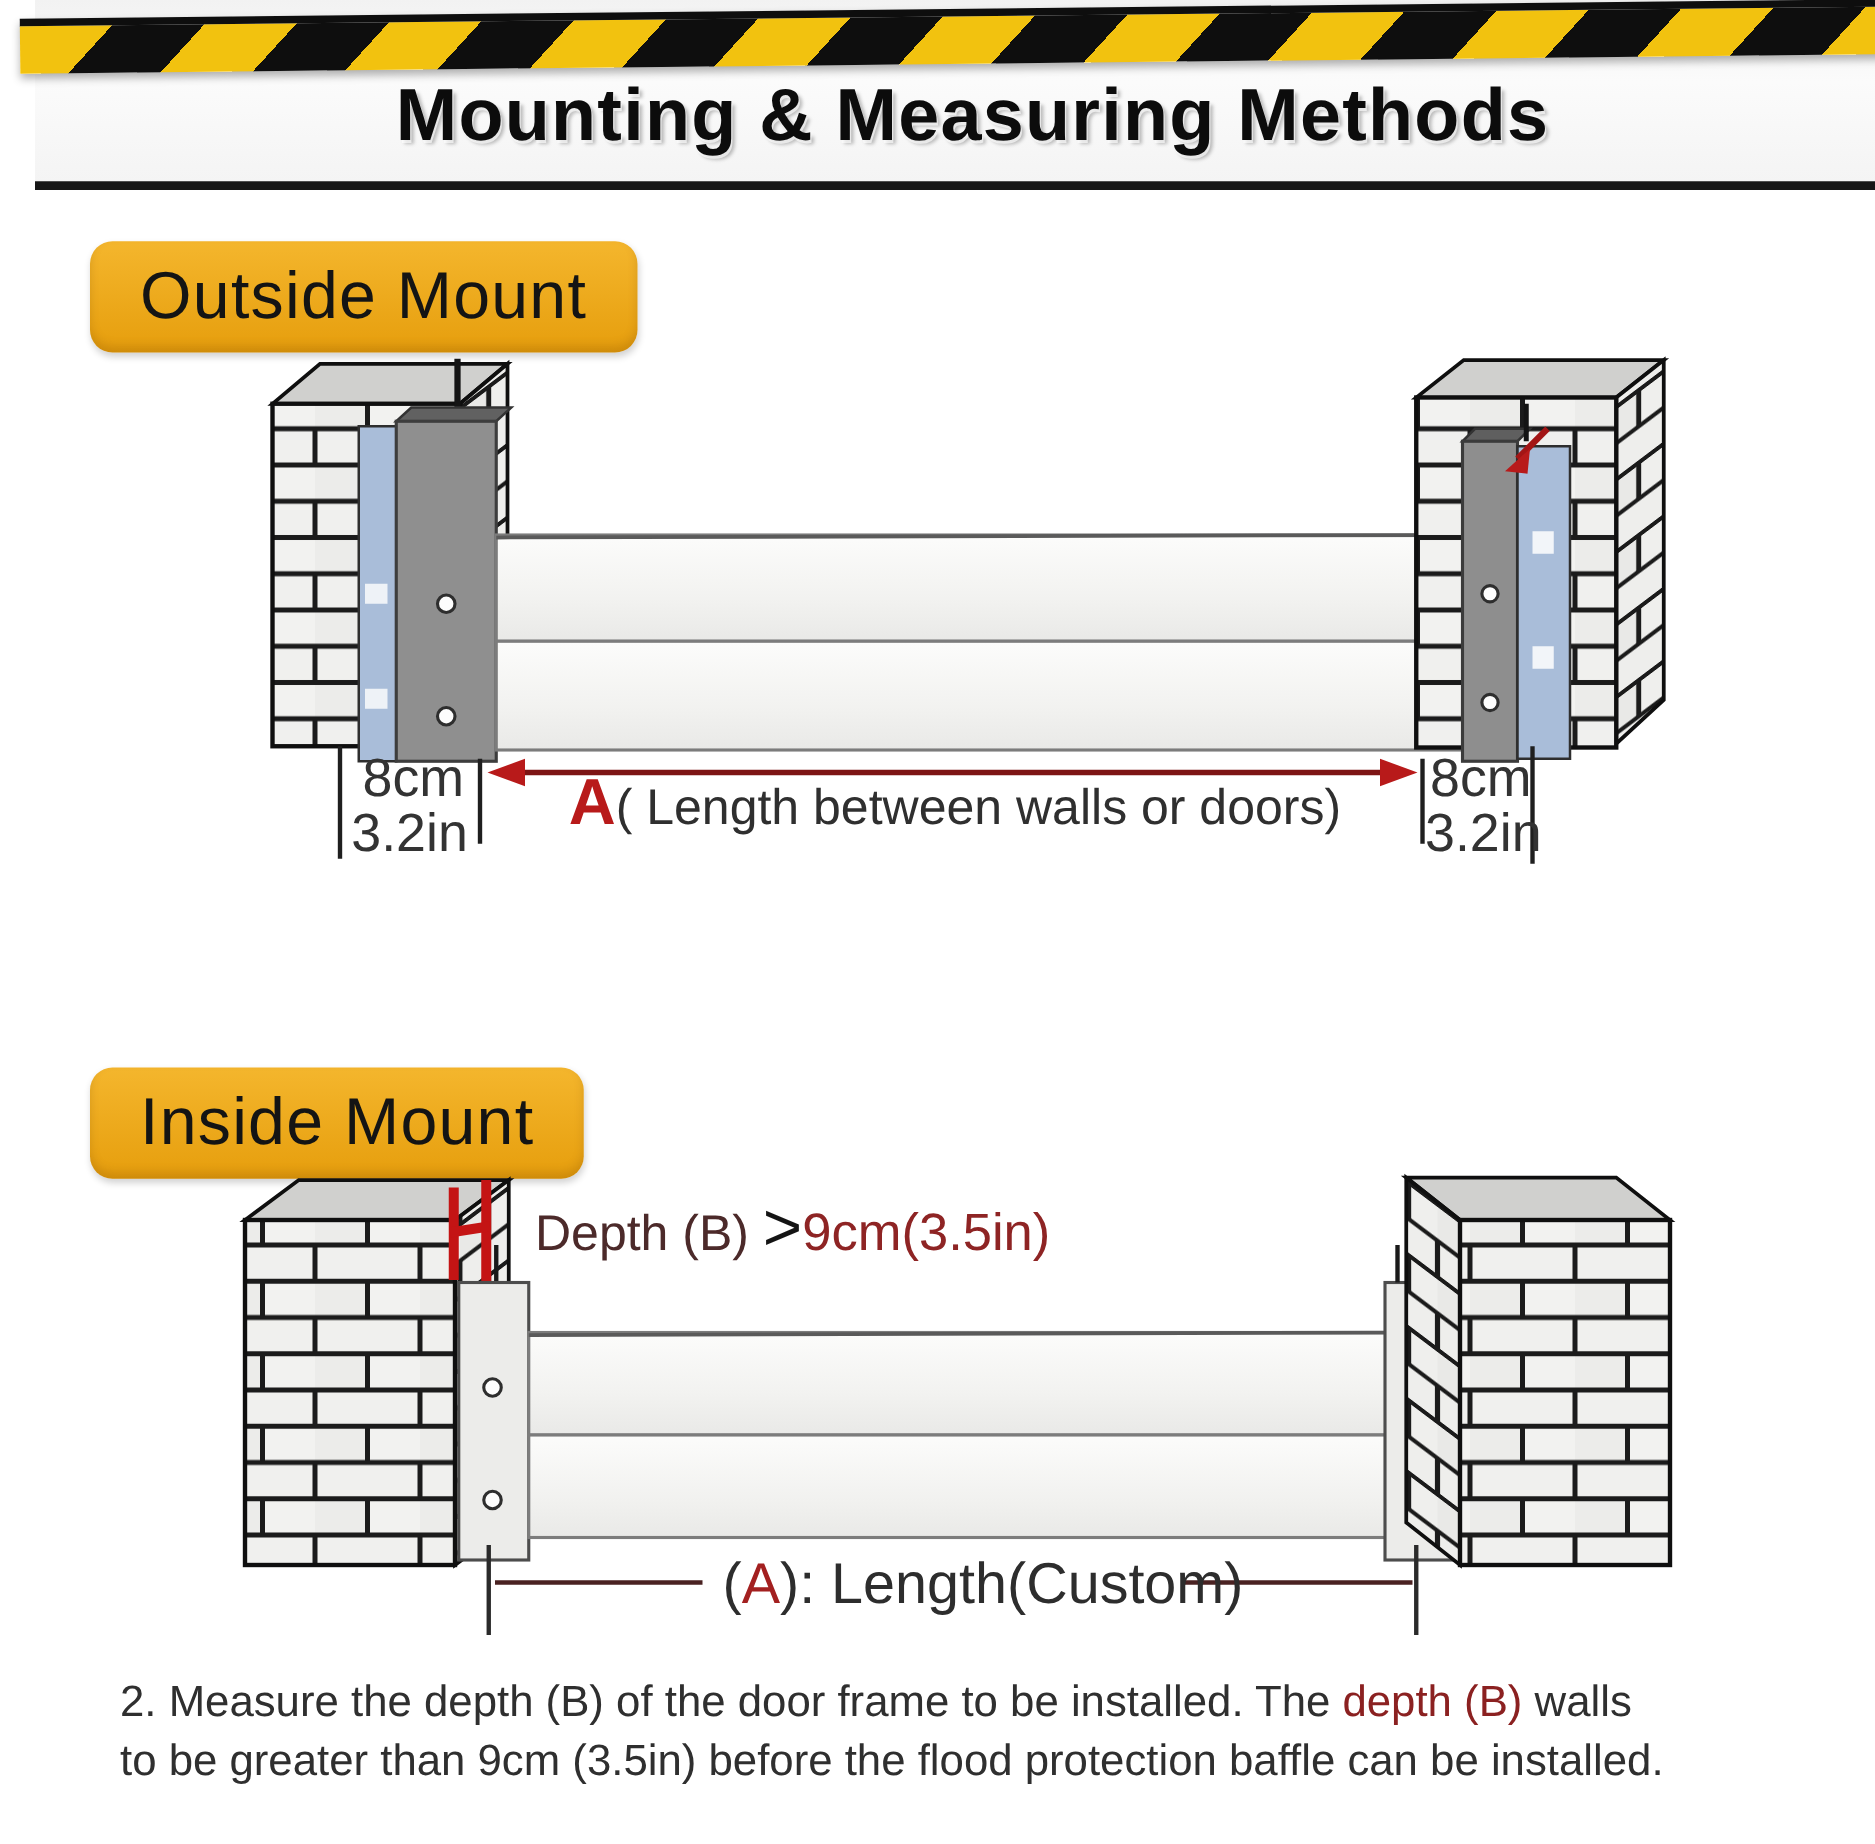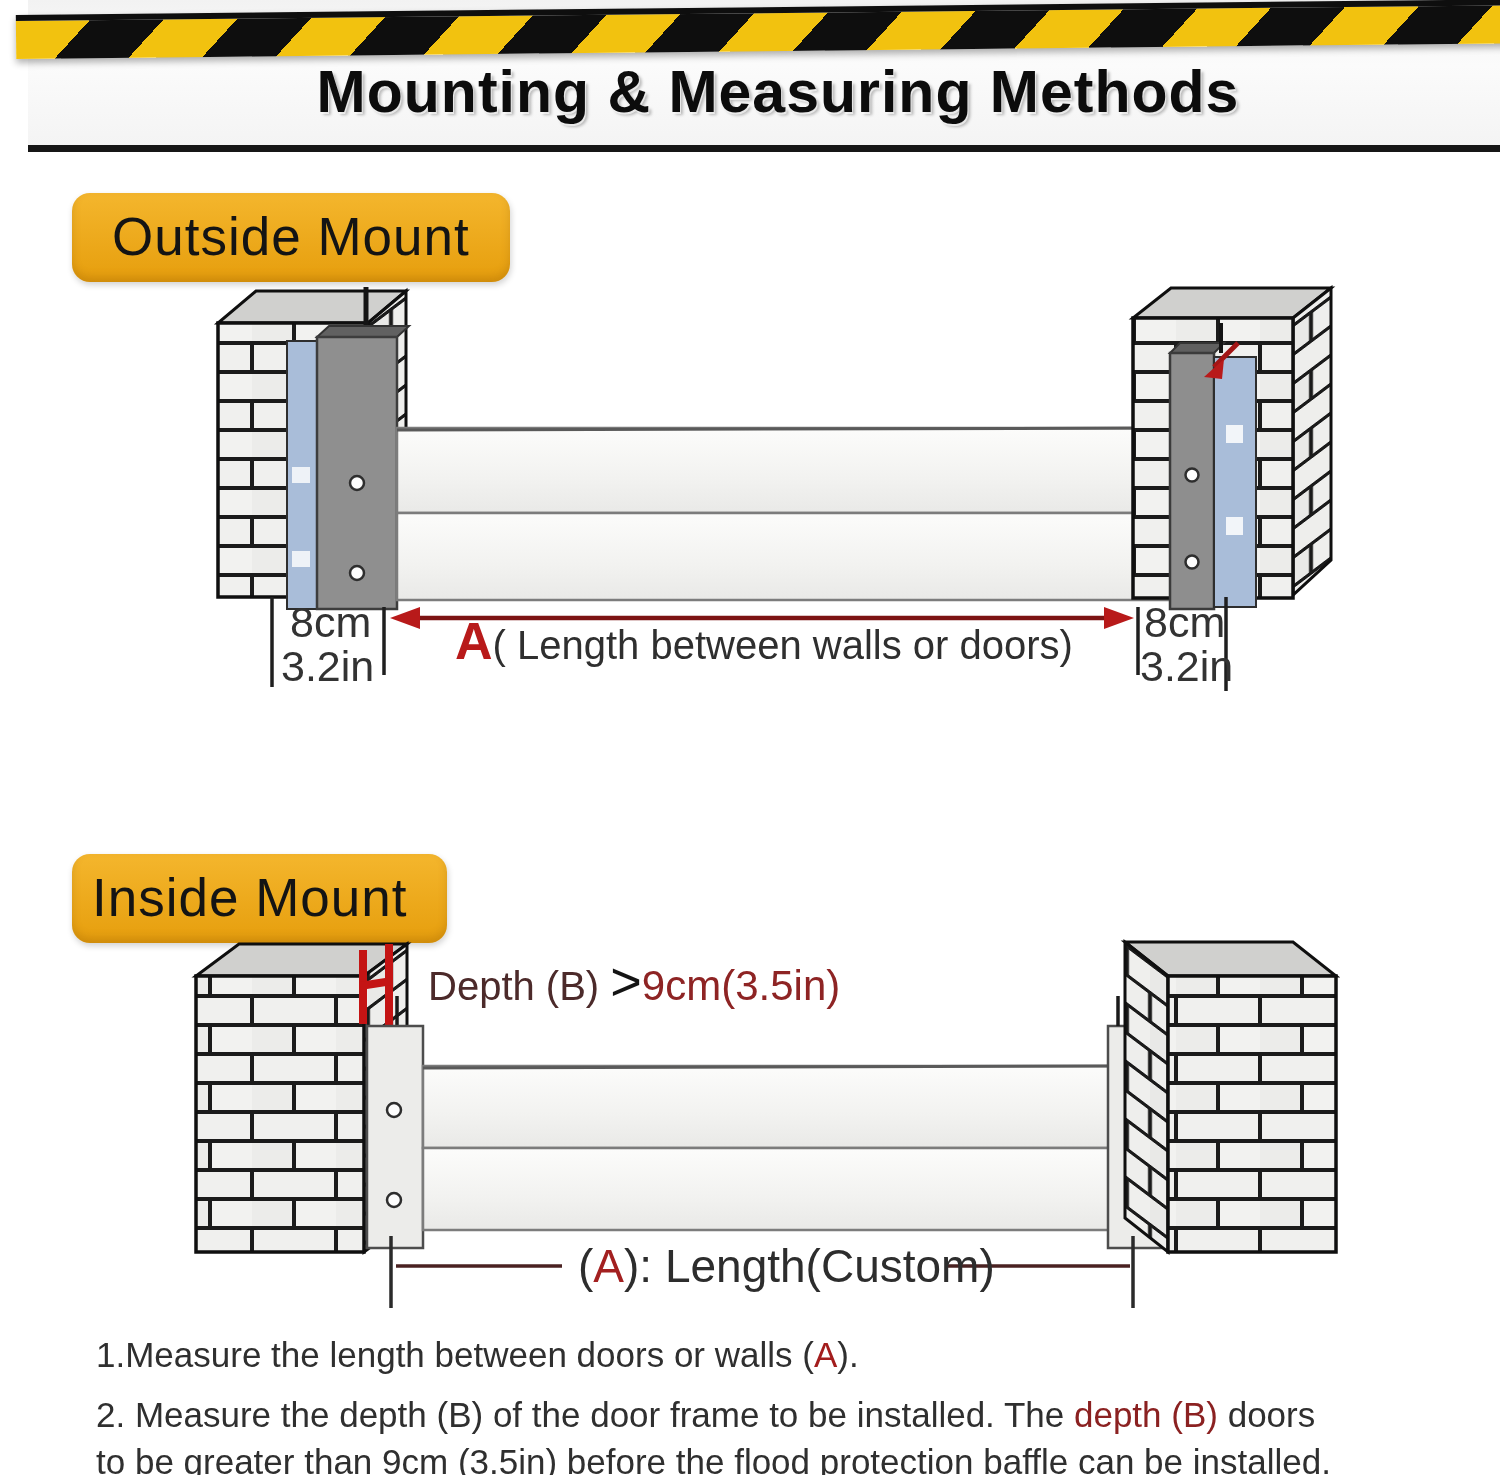--- a/index.html
+++ b/index.html
@@ -29,21 +29,21 @@
          font-size:59px;font-weight:800;letter-spacing:1px;color:#0c0c0c;
          text-shadow:1px 2px 0 rgba(255,255,255,.65), 3px 3px 3px rgba(0,0,0,.25);}
 
   
   .section-label{position:absolute;display:inline-block;
       background:linear-gradient(180deg,#f4b62d,#e69e0d);
       border-radius:18px;padding:13px 40px 15px 40px;
       font-size:53px;font-weight:500;color:#141414;letter-spacing:1px;
       box-shadow:inset 0 -5px 8px rgba(120,70,0,.22), 1px 3px 6px rgba(0,0,0,.18);}
   #outside-label{top:193px;left:72px;}
-  #inside-label{top:854px;left:72px;padding-left:20px;}
+  #inside-label{top:854px;left:72px;}
 
   
   .diagram{position:absolute;left:0;width:1500px;}
   #outside-diagram{top:285px;height:430px;}
   #inside-diagram{top:938px;height:392px;}
   svg text{font-family:"Liberation Sans",sans-serif;}
 
   
   .instructions{position:absolute;color:var(--ink);font-size:35px;line-height:53px;}
   #outside-instructions{top:722px;left:112px;width:1330px;}
@@ -233,17 +233,16 @@
         <line x1="396" y1="328" x2="562" y2="328" stroke="#4a2222" stroke-width="3.5"></line>
         <line x1="948" y1="328" x2="1130" y2="328" stroke="#4a2222" stroke-width="3.5"></line>
       </g>
       <text x="578" y="344">
         <tspan font-size="46" fill="#2d2d2d">(</tspan><tspan font-size="46" fill="#a32020">A</tspan><tspan font-size="46" fill="#2d2d2d">): Length(Custom)</tspan>
       </text>
     </svg>
   </div>
 
   <div class="instructions" id="inside-instructions">
-    <p><span>1.Measure the length between doors or walls (</span><span class="brightred">A</span><span>).</span></p>
-    <p class="second"><span>2. Measure the depth (B) of the door frame to be installed. The </span><span class="red">depth (B)</span><span> doors</span><br><span>to be greater than 9cm (3.5in) before the flood protection baffle can be installed.</span></p>
+    <p class="second"><span>2. Measure the depth (B) of the door frame to be installed. The </span><span class="red">depth (B)</span><span> walls</span><br><span>to be greater than 9cm (3.5in) before the flood protection baffle can be installed.</span></p>
   </div>
 
 </div>
 
 </body></html>

